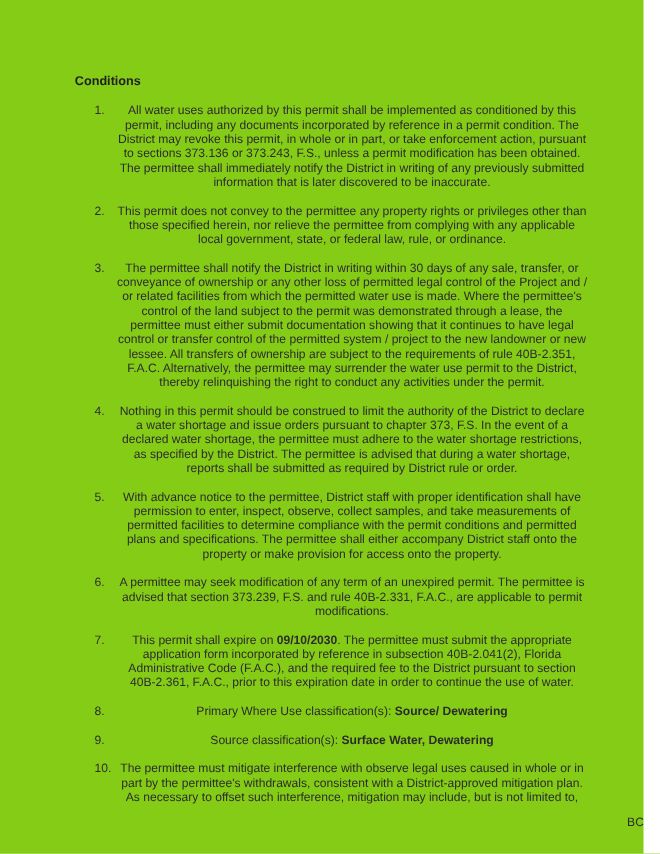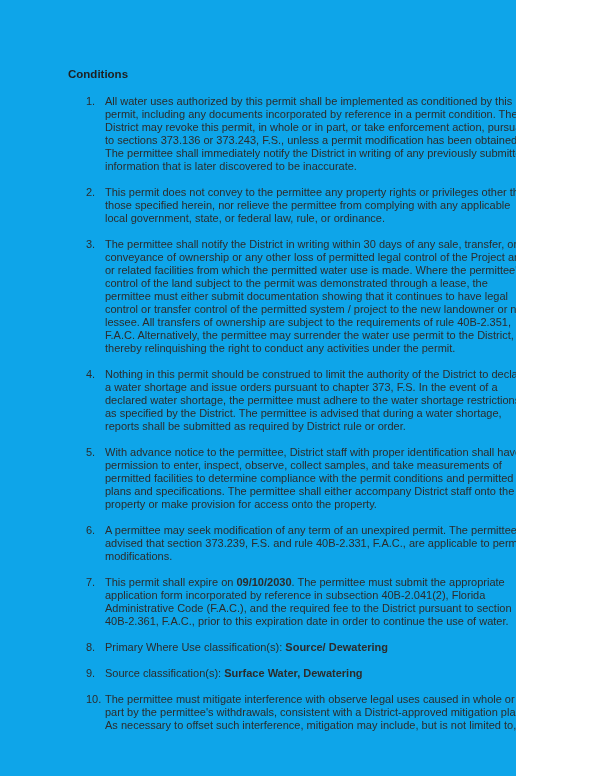--- a/index.html
+++ b/index.html
@@ -3,23 +3,23 @@
 <meta charset="utf-8">
 <style>
   * { margin: 0; padding: 0; box-sizing: border-box; }
   html, body { width: 600px; height: 776px; }
   body {
     background: #ffffff;
     font-family: "Liberation Sans", sans-serif;
   }
   .page {
     position: relative;
-    width: 516px;
+    width: 585px;
     height: 776px;
-    background: #0ea5e9;
+    background: #84cc16;
     color: #2c2c2c;
     overflow: hidden;
   }
   .content {
     position: absolute;
     left: 68px;
     top: 68px;
     width: 467px;
     font-size: 11px;
     line-height: 13px;
@@ -33,20 +33,21 @@
   .condition {
     display: flex;
     margin-bottom: 13px;
   }
   .condition .num {
     flex: 0 0 37px;
     padding-left: 18px;
   }
   .condition .body {
     flex: 1;
+    text-align: center;
   }
   .bold { font-weight: bold; }
   .footer {
     position: absolute;
     left: 16px;
     width: 592px;
     top: 742px;
     text-align: right;
     font-size: 11px;
     color: #2c2c2c;

